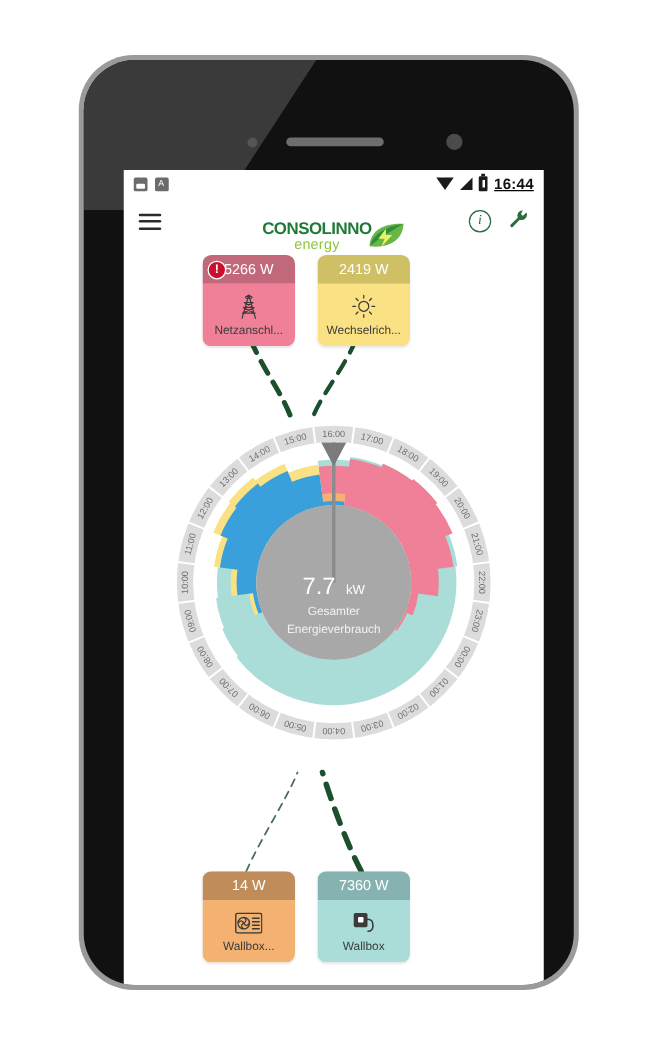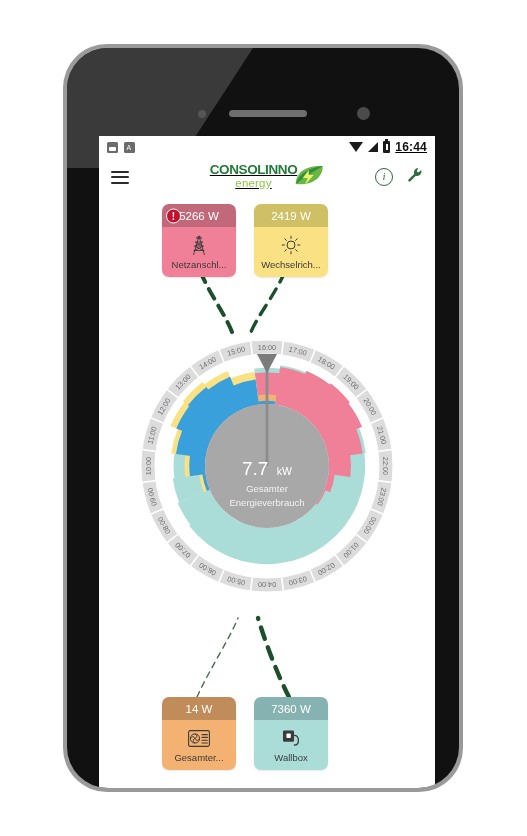--- a/index.html
+++ b/index.html
@@ -40,22 +40,22 @@
   .sb-batt::before{content:"";position:absolute;left:2px;top:-2px;width:3px;height:2px;background:#1b1b1b;}
   .sb-batt::after{content:"";position:absolute;left:2.5px;top:3px;width:2px;height:6px;background:#fff;}
   #sb-time{font-size:12px;color:#111;font-weight:bold;letter-spacing:.2px;}
 
   
   #appbar{position:relative;height:38px;display:flex;align-items:center;padding:0 12px;
     box-sizing:border-box;}
   #hamburger{width:18px;height:13px;display:flex;flex-direction:column;justify-content:space-between;
     cursor:pointer;}
   #hamburger i{display:block;height:2px;background:#2b2b2b;border-radius:1px;}
-  #logo-wrap{position:absolute;left:50%;top:5px;transform:translateX(-50%);
-    display:flex;align-items:flex-start;text-decoration:underline;}
+  #logo-wrap{position:absolute;left:50%;top:18px;transform:translateX(-50%);
+    display:flex;align-items:flex-start;}
   #logo-text{display:flex;flex-direction:column;align-items:center;line-height:1;}
   #logo-main{font-size:13.5px;font-weight:bold;color:#1f7a36;letter-spacing:-.4px;}
   #logo-sub{font-size:11.5px;color:#8cc63f;letter-spacing:.2px;margin-top:1px;}
   #logo-leaf{position:relative;width:32px;height:24px;margin-left:-5px;margin-top:1px;}
   #appbar-right{margin-left:auto;display:flex;align-items:center;gap:14px;}
   #info-icon{width:16px;height:16px;border:1.4px solid #2d6a3e;border-radius:50%;
     color:#2d6a3e;font-size:11px;line-height:14px;text-align:center;font-style:italic;
     font-family:"Liberation Serif",serif;cursor:pointer;}
   #wrench-icon{cursor:pointer;}
 
@@ -194,21 +194,21 @@
             <svg width="22" height="17" viewBox="0 0 22 17">
               <rect x="0.6" y="0.6" width="20.8" height="15.8" rx="1.6" fill="none" stroke="#3b3b3b" stroke-width="1.1"></rect>
               <circle cx="7" cy="8.5" r="4.6" fill="none" stroke="#3b3b3b" stroke-width="1"></circle>
               <path d="M7 4 C9.4 5.4 9.4 7.2 7 8.5 C4.6 9.8 4.6 11.6 7 13
                        M2.6 8.5 C4 6.1 5.8 6.1 7 8.5 C8.2 10.9 10 10.9 11.4 8.5" fill="none" stroke="#3b3b3b" stroke-width="1"></path>
               <g stroke="#3b3b3b" stroke-width="1.1" stroke-linecap="round">
                 <path d="M14 4.6 H19.4 M14 7.4 H19.4 M14 10.2 H19.4 M14 13 H19.4"></path>
               </g>
             </svg>
           </div>
-          <div class="card-label">Gesamter...</div>
+          <div class="card-label">Wallbox...</div>
         </div>
       </div>
 
       <div class="card" id="card-wall">
         <div class="card-head" style="background: rgb(134, 179, 178);">
           <span>7360 W</span>
         </div>
         <div class="card-body" style="background: rgb(170, 220, 216);">
           <div class="card-ico">
             <svg width="20" height="20" viewBox="0 0 20 20">

